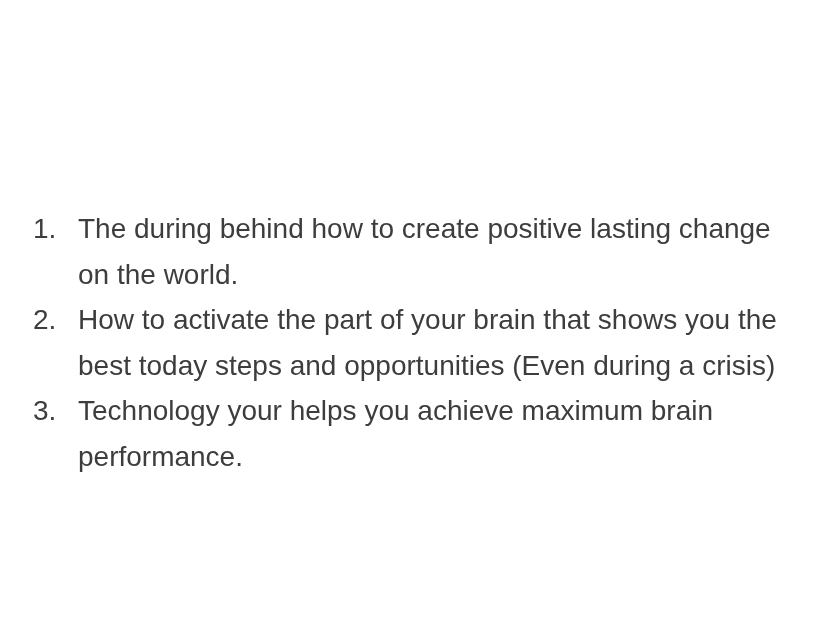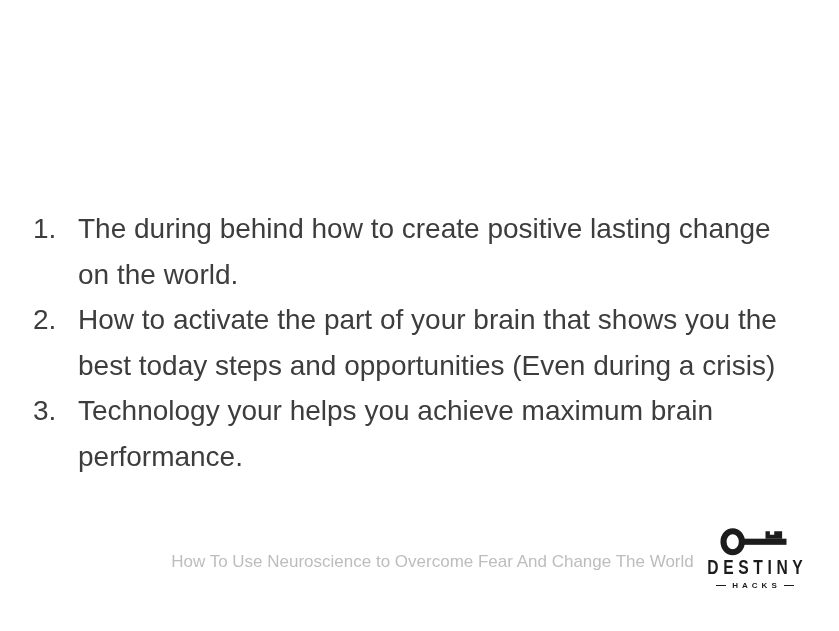--- a/index.html
+++ b/index.html
@@ -118,32 +118,15 @@
     <div class="list-item">
       <span class="num">2.</span>
       <span class="item-text">How to activate the part of your brain that shows you the best today steps and opportunities (Even during a crisis)</span>
     </div>
     <div class="list-item">
       <span class="num">3.</span>
       <span class="item-text">Technology your helps you achieve maximum brain performance.</span>
     </div>
   </div>
 
-  <div class="footer-caption">How To Use Neuroscience to Overcome Fear And Change The World</div>
 
-  <div class="logo">
-    <svg class="key" viewBox="0 0 80 36" xmlns="http://www.w3.org/2000/svg" aria-hidden="true">
-
-      <ellipse cx="14.5" cy="20" rx="10.5" ry="12" fill="none" stroke="#1c1c1c" stroke-width="7"></ellipse>
-
-      <rect x="24" y="16.5" width="52" height="7" fill="#1c1c1c"></rect>
-
-      <path d="M52,16.5 L52,8 L57,8 L57,12 L62,12 L62,8 L71,8 L71,16.5 Z" fill="#1c1c1c"></path>
-    </svg>
-    <div class="brand">DESTINY</div>
-    <div class="sub-row">
-      <span class="dash"></span>
-      <span class="sub">HACKS</span>
-      <span class="dash"></span>
-    </div>
-  </div>
 
 </div>
 
 </body></html>

